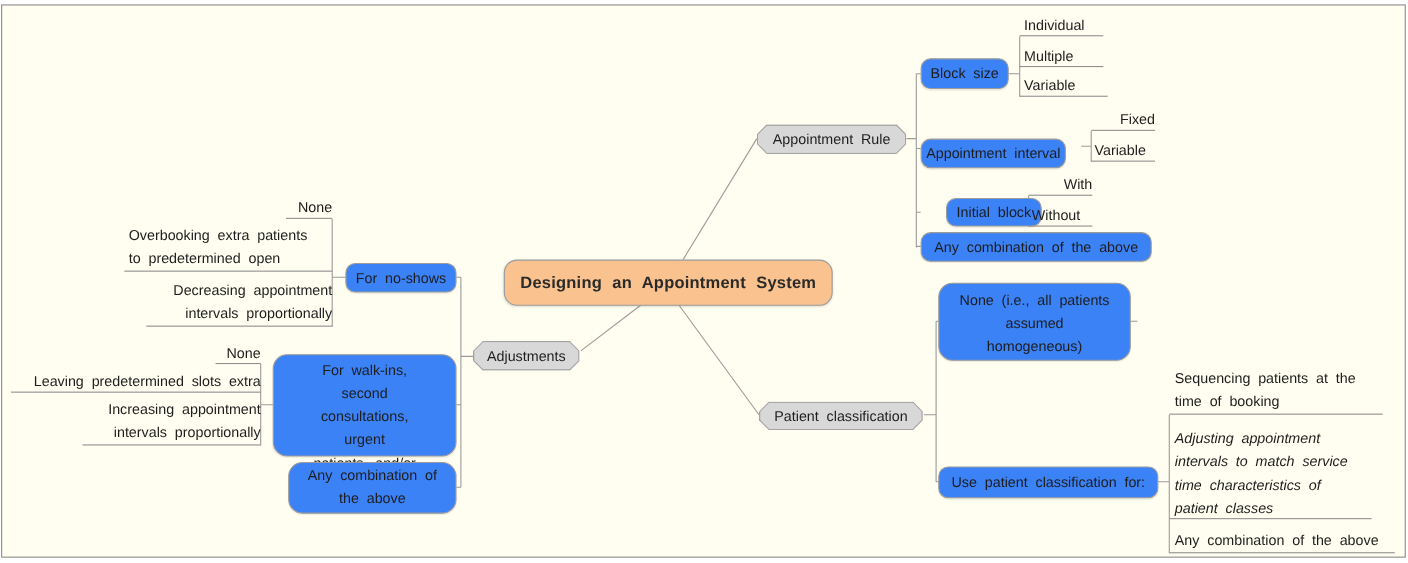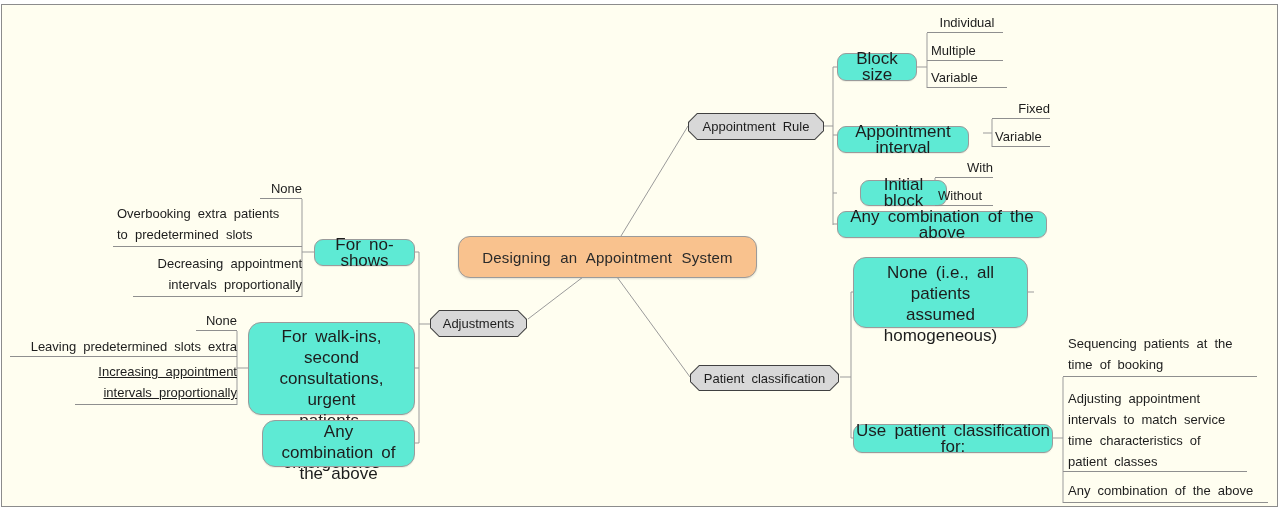--- a/index.html
+++ b/index.html
@@ -10,54 +10,54 @@
   }
   .frame{
     position:absolute;left:1px;top:4px;width:1275px;height:501px;
     background:#fffef0;border:1px solid #8c8c8c;
   }
   .edges{position:absolute;left:0;top:0;width:1280px;height:512px;}
   .edges path, .edges line{stroke:#9b9b9b;stroke-width:1;fill:none;}
 
   
   .box{
-    position:absolute;background:#5eead4;border:1px solid #9b9b9b;border-radius:9px;
-    font-size:17px;color:#1d1d1d;display:flex;align-items:center;justify-content:center;
+    position:absolute;background:#3b82f6;border:1px solid #9b9b9b;border-radius:9px;
+    font-size:13px;color:#1d1d1d;display:flex;align-items:center;justify-content:center;
     word-spacing:3.5px;box-shadow:0 1px 1px rgba(0,0,0,0.07);box-sizing:border-box;
     white-space:pre-line;text-align:center;line-height:16px;
   }
   .box.ml{display:block;text-align:center;line-height:21px;border-radius:13px;}
 
   
   .leaf{
     position:absolute;font-size:13px;color:#1d1d1d;border-bottom:1px solid #8f8f8f;
     word-spacing:3.5px;white-space:pre-line;line-height:21px;box-sizing:border-box;
     text-align:left;
   }
   .leaf.c{text-align:right;}
 
   
   .oct{
     position:absolute;box-sizing:border-box;
-    background:#404040;
+    background:#a3a3a3;
     clip-path:polygon(9px 0,calc(100% - 9px) 0,100% 9px,100% calc(100% - 9px),calc(100% - 9px) 100%,9px 100%,0 calc(100% - 9px),0 9px);
   }
   .oct .inner{
     position:absolute;inset:1px;background:#d8d8d8;
     clip-path:polygon(8.4px 0,calc(100% - 8.4px) 0,100% 8.4px,100% calc(100% - 8.4px),calc(100% - 8.4px) 100%,8.4px 100%,0 calc(100% - 8.4px),0 8.4px);
     display:flex;align-items:center;justify-content:center;
     font-size:13px;color:#1d1d1d;word-spacing:3.5px;
   }
 
   
   .central{
     position:absolute;left:458px;top:236px;width:299px;height:42px;
     background:#f9c28e;border:1px solid #9b9b9b;border-radius:12px;
     display:flex;align-items:center;justify-content:center;
-    font-size:15px;font-weight:normal;color:#2a2a2a;word-spacing:5px;letter-spacing:.2px;
+    font-size:15px;font-weight:bold;color:#2a2a2a;word-spacing:5px;letter-spacing:.2px;
     box-shadow:0 1px 2px rgba(0,0,0,0.12);box-sizing:border-box;
   }
 </style>
 </head>
 <body>
 
 <div class="frame"></div>
 
 <svg class="edges">
 
@@ -84,56 +84,56 @@
   <div class="inner">Appointment Rule</div>
 </div>
 <div class="oct" style="left:690px;top:365px;width:149px;height:26px;">
   <div class="inner">Patient classification</div>
 </div>
 <div class="oct" style="left:430px;top:310px;width:97px;height:27px;">
   <div class="inner">Adjustments</div>
 </div>
 
 <div class="box" style="left:837px;top:53px;width:80px;height:28px;">Block size</div>
-<div class="leaf" style="left:927px;top:14px;width:76px;height:19px;line-height:18px;padding-left:4px;text-align:center;">Individual</div>
+<div class="leaf" style="left:927px;top:14px;width:76px;height:19px;line-height:18px;padding-left:4px;">Individual</div>
 <div class="leaf" style="left:927px;top:42px;width:76px;height:19px;line-height:18px;padding-left:4px;">Multiple</div>
 <div class="leaf" style="left:927px;top:69px;width:80px;height:19px;line-height:18px;padding-left:4px;">Variable</div>
 
 <div class="box" style="left:837px;top:126px;width:132px;height:27px;">Appointment interval</div>
 <div class="leaf c" style="left:992px;top:100px;width:58px;height:19px;line-height:18px;">Fixed</div>
 <div class="leaf" style="left:992px;top:128px;width:58px;height:19px;line-height:18px;padding-left:3px;">Variable</div>
 
 <div class="box" style="left:837px;top:180px;width:87px;height:26px;margin-left:23px;">Initial block</div>
 <div class="leaf c" style="left:935px;top:159px;width:58px;height:19px;line-height:18px;">With</div>
 <div class="leaf" style="left:935px;top:187px;width:58px;height:19px;line-height:18px;padding-left:3px;">Without</div>
 
 <div class="box" style="left:837px;top:211px;width:210px;height:27px;">Any combination of the above</div>
 
 <div class="box ml" style="left:853px;top:257px;width:175px;height:71px;padding:4px 12px;">None (i.e., all patients
 assumed
 homogeneous)</div>
 <div class="box" style="left:853px;top:424px;width:200px;height:29px;">Use patient classification for:</div>
 <div class="leaf" style="left:1063px;top:333px;width:194px;height:44px;padding-left:5px;">Sequencing patients at the
 time of booking</div>
-<div class="leaf" style="left:1063px;top:388px;width:184px;height:84px;padding-left:5px;">Adjusting appointment
+<div class="leaf" style="left:1063px;top:388px;width:184px;height:84px;padding-left:5px;font-style:italic;">Adjusting appointment
 intervals to match service
 time characteristics of
 patient classes</div>
 <div class="leaf" style="left:1063px;top:480px;width:205px;height:23px;padding-left:5px;">Any combination of the above</div>
 
 <div class="box" style="left:314px;top:239px;width:101px;height:27px;">For no-shows</div>
 <div class="leaf c" style="left:260px;top:180px;width:42px;height:19px;line-height:18px;">None</div>
 <div class="leaf" style="left:113px;top:203px;width:189px;height:44px;padding-left:4px;">Overbooking extra patients
-to predetermined slots</div>
+to predetermined open</div>
 <div class="leaf c" style="left:133px;top:253px;width:169px;height:44px;">Decreasing appointment
 intervals proportionally</div>
 
 <div class="box ml" style="left:248px;top:322px;width:167px;height:93px;padding:3px 29px;">For walk-ins, second
 consultations, urgent
 patients, and/or
 emergencies</div>
 <div class="leaf c" style="left:196px;top:312px;width:41px;height:19px;line-height:18px;">None</div>
 <div class="leaf c" style="left:10px;top:337px;width:227px;height:20px;line-height:19px;">Leaving predetermined slots extra</div>
-<div class="leaf c" style="left:75px;top:361px;width:162px;height:44px;text-decoration:underline;">Increasing appointment
+<div class="leaf c" style="left:75px;top:361px;width:162px;height:44px;">Increasing appointment
 intervals proportionally</div>
 
 <div class="box ml" style="left:262px;top:420px;width:153px;height:47px;padding:0 13px;">Any combination of
 the above</div>
 
 </body></html>

